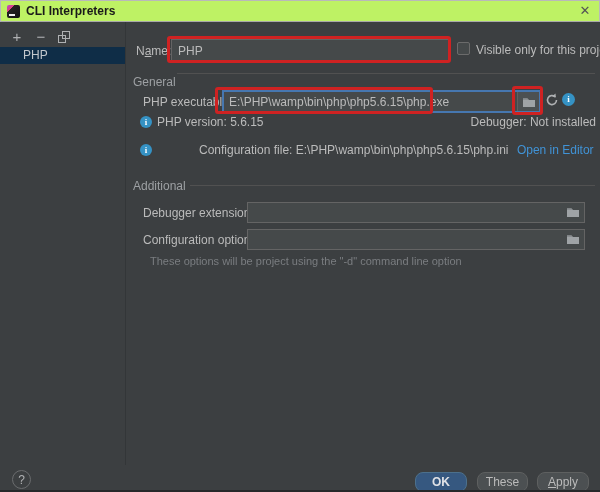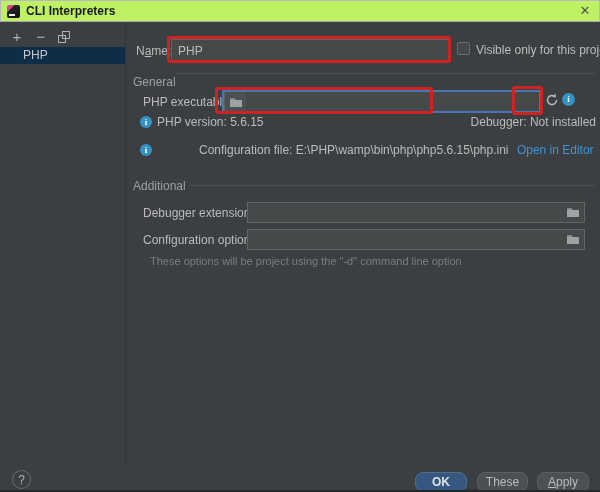--- a/index.html
+++ b/index.html
@@ -105,20 +105,21 @@
     <input class="tfield" style="left: 171px; top: 17px; width: 278px; height: 23px;" value="PHP">
     <div class="annot" style="left:167px; top:14px; width:284px; height:27px;"></div>
     <div class="checkbox" style="left:457px; top:20px;"></div>
     <div class="lbl" style="left:476px; top:21px;">Visible only for this project</div>
 
     <div class="section-lbl" style="left:133px; top:45px;margin-top:8px;">General</div>
     <div class="section-line" style="left:177px; top:51px; width:418px;"></div>
 
     <div class="lbl" style="left:143px; top:73px;">PHP executable:</div>
     <div class="combo-field" style="left:222px; top:68px; width:319px; height:23px;">
+      <input value="E:\PHP\wamp\bin\php\php5.6.15\php.exe" style="">
       <div class="browse-btn">
         <svg class="folder-svg" viewBox="0 0 14 12">
           <path d="M1 2.5 L5.5 2.5 L6.8 4 L13 4 L13 11 L1 11 Z" fill="#9fa3a6"></path>
           <path d="M1 2.5 L5.5 2.5 L6.8 4 L1 4 Z" fill="#8a8e91"></path>
         </svg>
       </div>
     </div>
     <div class="annot" style="left:215px; top:65px; width:218px; height:27px;"></div>
     <div class="annot" style="left:512px; top:64px; width:31px; height:29px;"></div>
     <div class="refresh-icon" style="left:545px; top:71px;">

